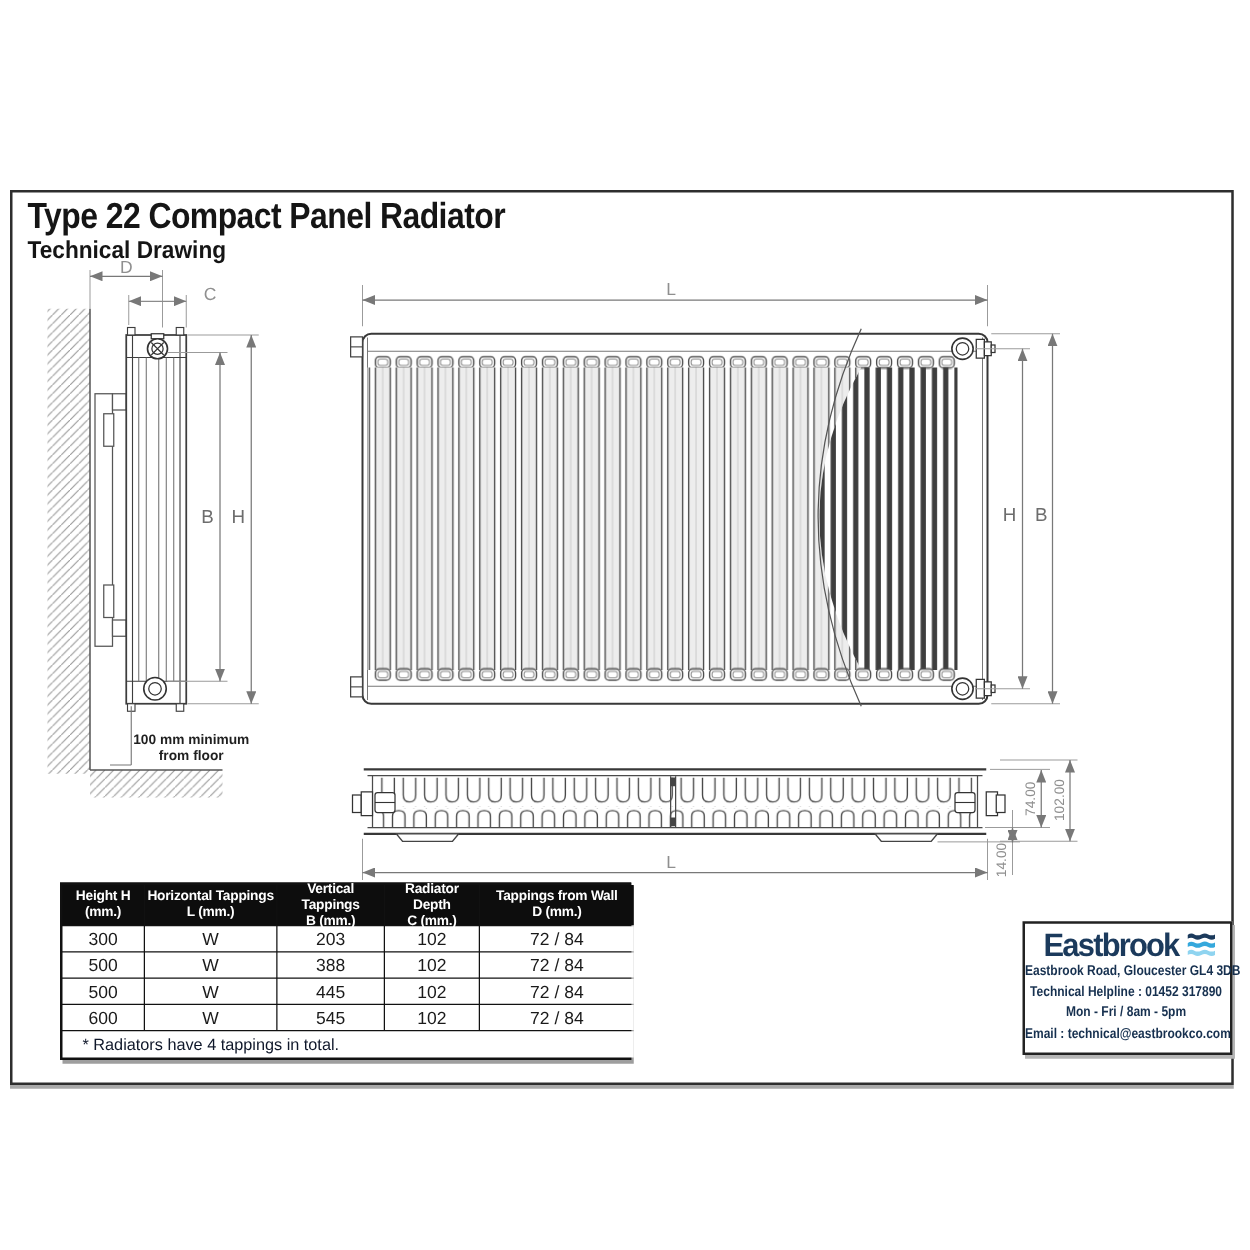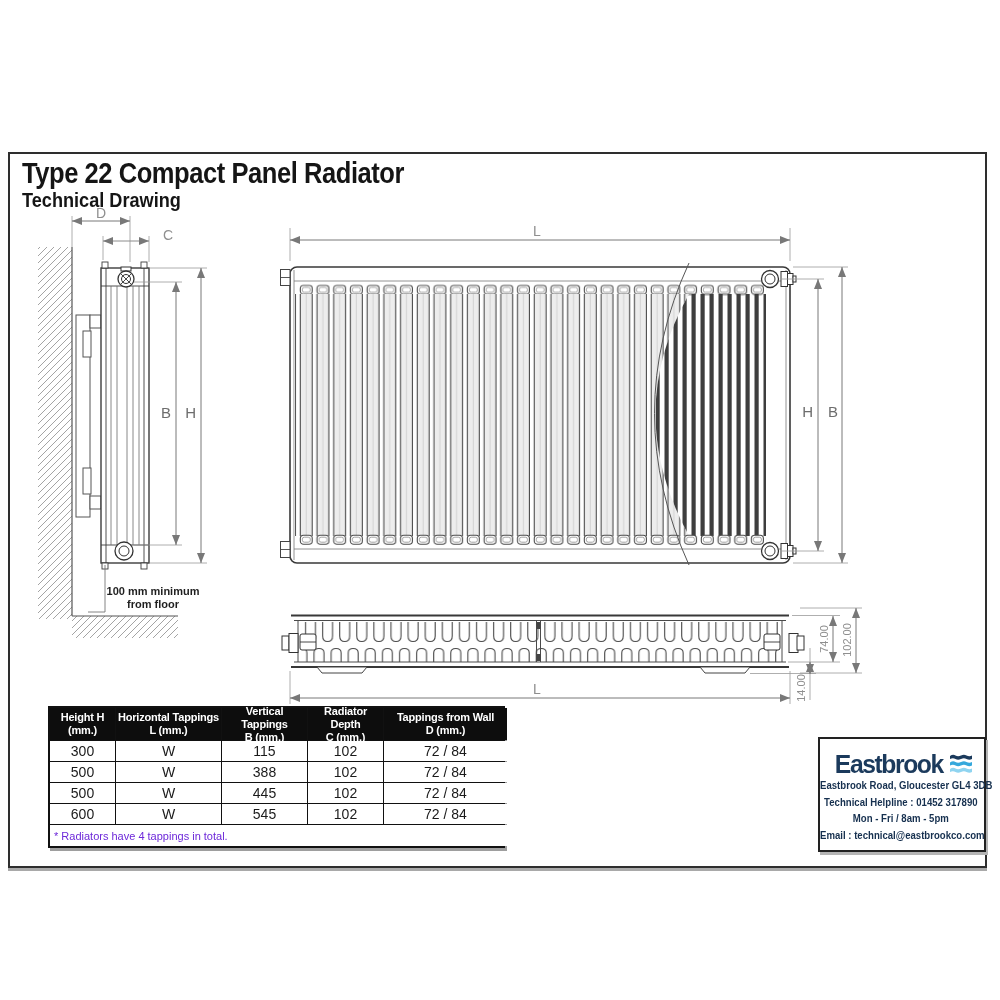--- a/index.html
+++ b/index.html
@@ -18,25 +18,25 @@
   .notetxt{fill:#1f1f1f;font-size:11px;font-weight:700;font-family:"Liberation Sans",sans-serif;}
   
   .spec-table{position:absolute;left:13px;top:706px;width:453px;background:#111;
               display:grid;grid-template-columns:65px 105px 85px 75px 123px;gap:1px;
               border:2px solid #111;box-shadow:2px 3px 0 #9e9e9e;margin-left:35px;}
   .th{background:#0d0d0d;color:#fff;font-weight:700;font-size:11px;line-height:13px;
       text-align:center;display:flex;flex-direction:column;justify-content:center;
       height:32px;letter-spacing:-.2px;}
   .td{background:#fff;color:#1a1a1a;font-size:14px;text-align:center;height:20px;
       display:flex;align-items:center;justify-content:center;}
-  .tfoot{grid-column:1 / -1;background:#fff;color:#6d28d9;font-size:11px;height:21px;
-      display:flex;align-items:center;padding-left:4px;}
+  .tfoot{grid-column:1 / -1;background:#fff;color:#0f172a;font-size:13px;height:21px;
+      display:flex;align-items:center;padding-left:16px;}
   
   .brand-box{position:absolute;left:818px;top:737px;width:164px;height:99px;
-      border:2px solid #222;background:#fff;box-shadow:2px 3px 0 #b5b5b5;padding-top:12px;}
+      border:2px solid #222;background:#fff;box-shadow:2px 3px 0 #b5b5b5;padding-top:4px;}
   .brand-logo{display:flex;align-items:center;justify-content:center;gap:4px;height:26px;}
   .brand-name{color:#1b3a5c;font-size:26px;font-weight:700;letter-spacing:-1.5px;
       transform:scaleX(.95);transform-origin:50% 50%;}
   .brand-line{width:116%;transform:scaleX(.85);transform-origin:0 50%;text-align:center;
       font-weight:700;font-size:11.3px;line-height:16.5px;color:#16304f;white-space:nowrap;}
 </style>
 </head>
 <body>
 
 <div class="page">
@@ -260,21 +260,21 @@
         <span>Radiator Depth</span>
         <span>C (mm.)</span>
       </div>
     <div class="th">
         <span>Tappings from Wall</span>
         <span>D (mm.)</span>
       </div>
 
     <div class="td">300</div>
     <div class="td">W</div>
-    <div class="td">115</div>
+    <div class="td">203</div>
     <div class="td">102</div>
     <div class="td">72 / 84</div>
 
     <div class="td">500</div>
     <div class="td">W</div>
     <div class="td">388</div>
     <div class="td">102</div>
     <div class="td">72 / 84</div>
 
     <div class="td">500</div>

